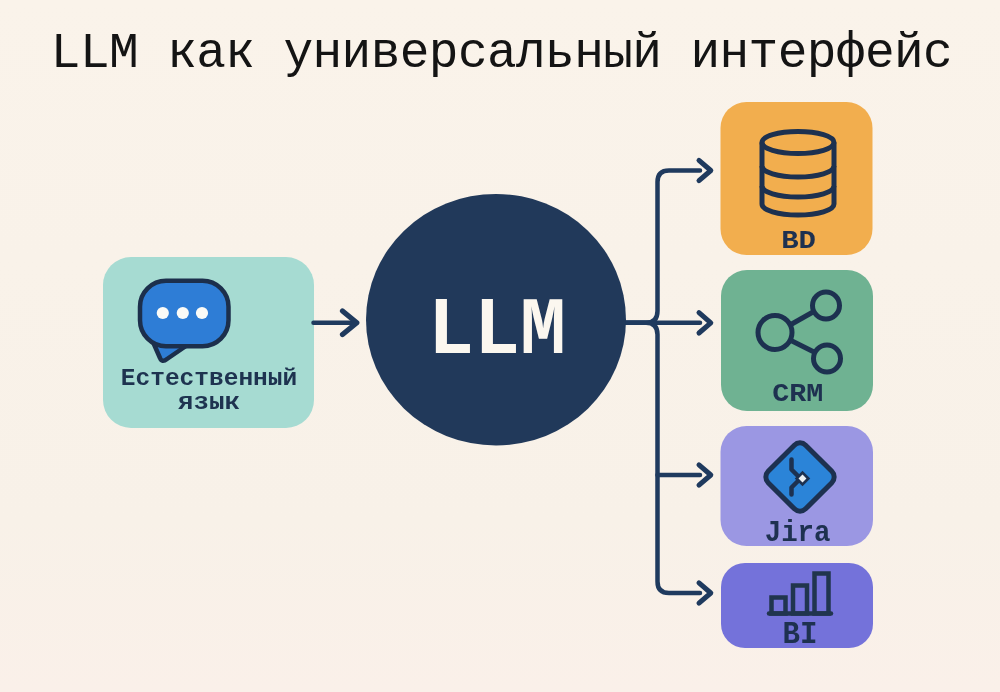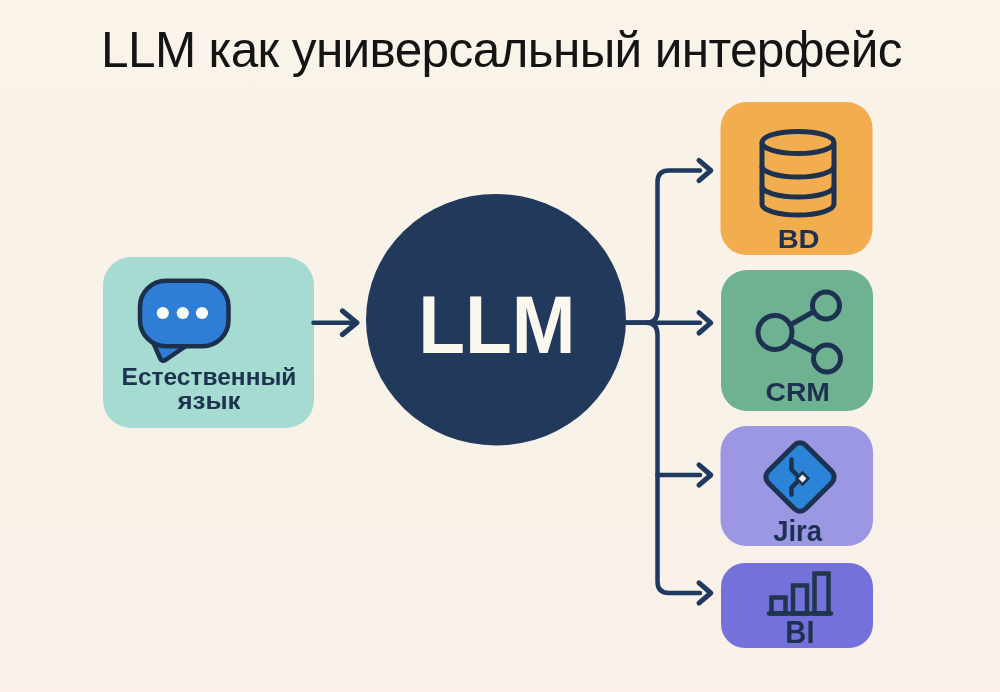--- a/index.html
+++ b/index.html
@@ -1,16 +1,16 @@
 <!DOCTYPE html>
 <html><head>
 <meta charset="utf-8">
 <style>
   html,body{margin:0;padding:0;}
-  .stage{position:relative;width:1000px;height:692px;background:#f9f2e9;font-family:Liberation Sans, sans-serif;overflow:hidden;}
+  .stage{position:relative;width:1000px;height:692px;background:#f9f2e9;font-family:Liberation Mono, monospace;overflow:hidden;}
 </style>
 </head>
 <body>
 <div class="stage">
 <svg width="1000" height="692" viewBox="0 0 1000 692">
 
   <defs>
         <linearGradient id="bgg" x1="0" y1="0" x2="0" y2="1">
     <stop offset="0" stop-color="#faf3ea"></stop>
           <stop offset="0.75" stop-color="#f8f1e8"></stop>

